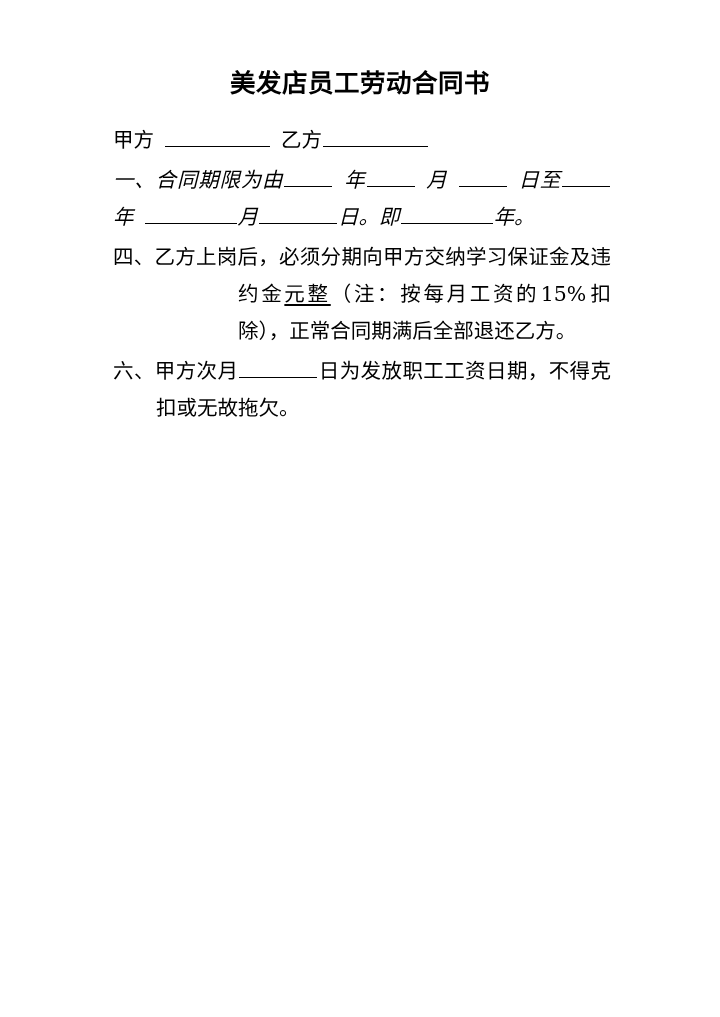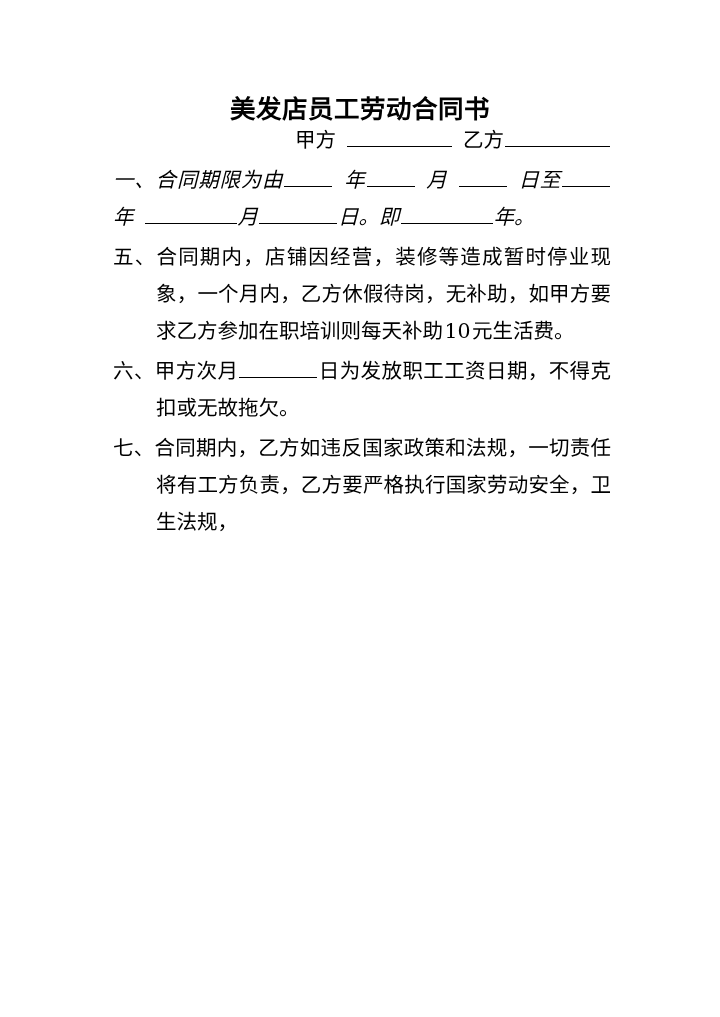--- a/index.html
+++ b/index.html
@@ -20,21 +20,21 @@
     width: 720px;
     height: 1017px;
     background: #ffffff;
     box-sizing: border-box;
   }
 
   
   .doc-title {
     position: absolute;
     left: 0;
-    top: 92px;
+    top: 66px;
     width: 720px;
     text-align: center;
     font-family: "DejaVu Serif", "Liberation Serif", serif;
     font-weight: bold;
     font-size: 25.5px;
     line-height: 34px;
     letter-spacing: 0.5px;
     white-space: pre;
   }
 
@@ -53,21 +53,21 @@
     color: #000;
     text-align: justify;
     text-justify: inter-character;
     margin: 0;
     padding: 0;
   }
 
   
   .party-line {
     white-space: nowrap;
-    text-align: right;
+    text-align: left;
     margin-bottom: 3px;
   }
 
   
   .para-open {
     margin-bottom: 5px;
   }
 
   
   .clause {
@@ -126,21 +126,20 @@
 
   <div class="body-block">
 
     <p class="para party-line"><span>甲方</span><span class="sp"></span><span class="blank b-xxl"></span><span class="sp"></span><span>乙方</span><span class="blank b-xxl"></span></p>
 
 
     <p class="para clause clause-hang0"><span>一、</span><span>合同期限为由</span><span class="blank b-sm"></span><span class="sp"></span><span>年</span><span class="blank b-sm"></span><span class="sp"></span><span>月</span><span class="sp"></span><span class="blank b-sm"></span><span class="sp"></span><span>日至</span><span class="blank b-sm"></span><span>年</span><span class="sp"></span><span class="blank b-xl"></span><span>月</span><span class="blank b-lg"></span><span>日。即</span><span class="blank b-xl"></span><span>年。</span></p>
 
 
 
+    <p class="para clause clause-deep"><span>四、</span><span>乙方上岗后，必须分期向甲方交纳学习保证金及违约金</span><span class="u-text">元整</span><span>（注：按每月工资的</span><span class="num">15%</span><span>扣除），正常合同期满后全部退还乙方。</span></p>
 
-    <p class="para clause clause-hang2"><span>五、</span><span>合同期内，店铺因经营，装修等造成暂时停业现象，一个月内，乙方休假待岗，无补助，如甲方要求乙方参加在职培训则每天补助</span><span class="num">10</span><span>元生活费。</span></p>
 
     <p class="para clause clause-hang2"><span>六、</span><span>甲方次月</span><span class="blank b-lg"></span><span>日为发放职工工资日期，不得克扣或无故拖欠。</span></p>
 
-    <p class="para clause clause-hang2"><span>七、</span><span>合同期内，乙方如违反国家政策和法规，一切责任将有工方负责，乙方要严格执行国家劳动安全，卫生法规，</span></p>
 
   </div>
 </div>
 
 </body></html>

